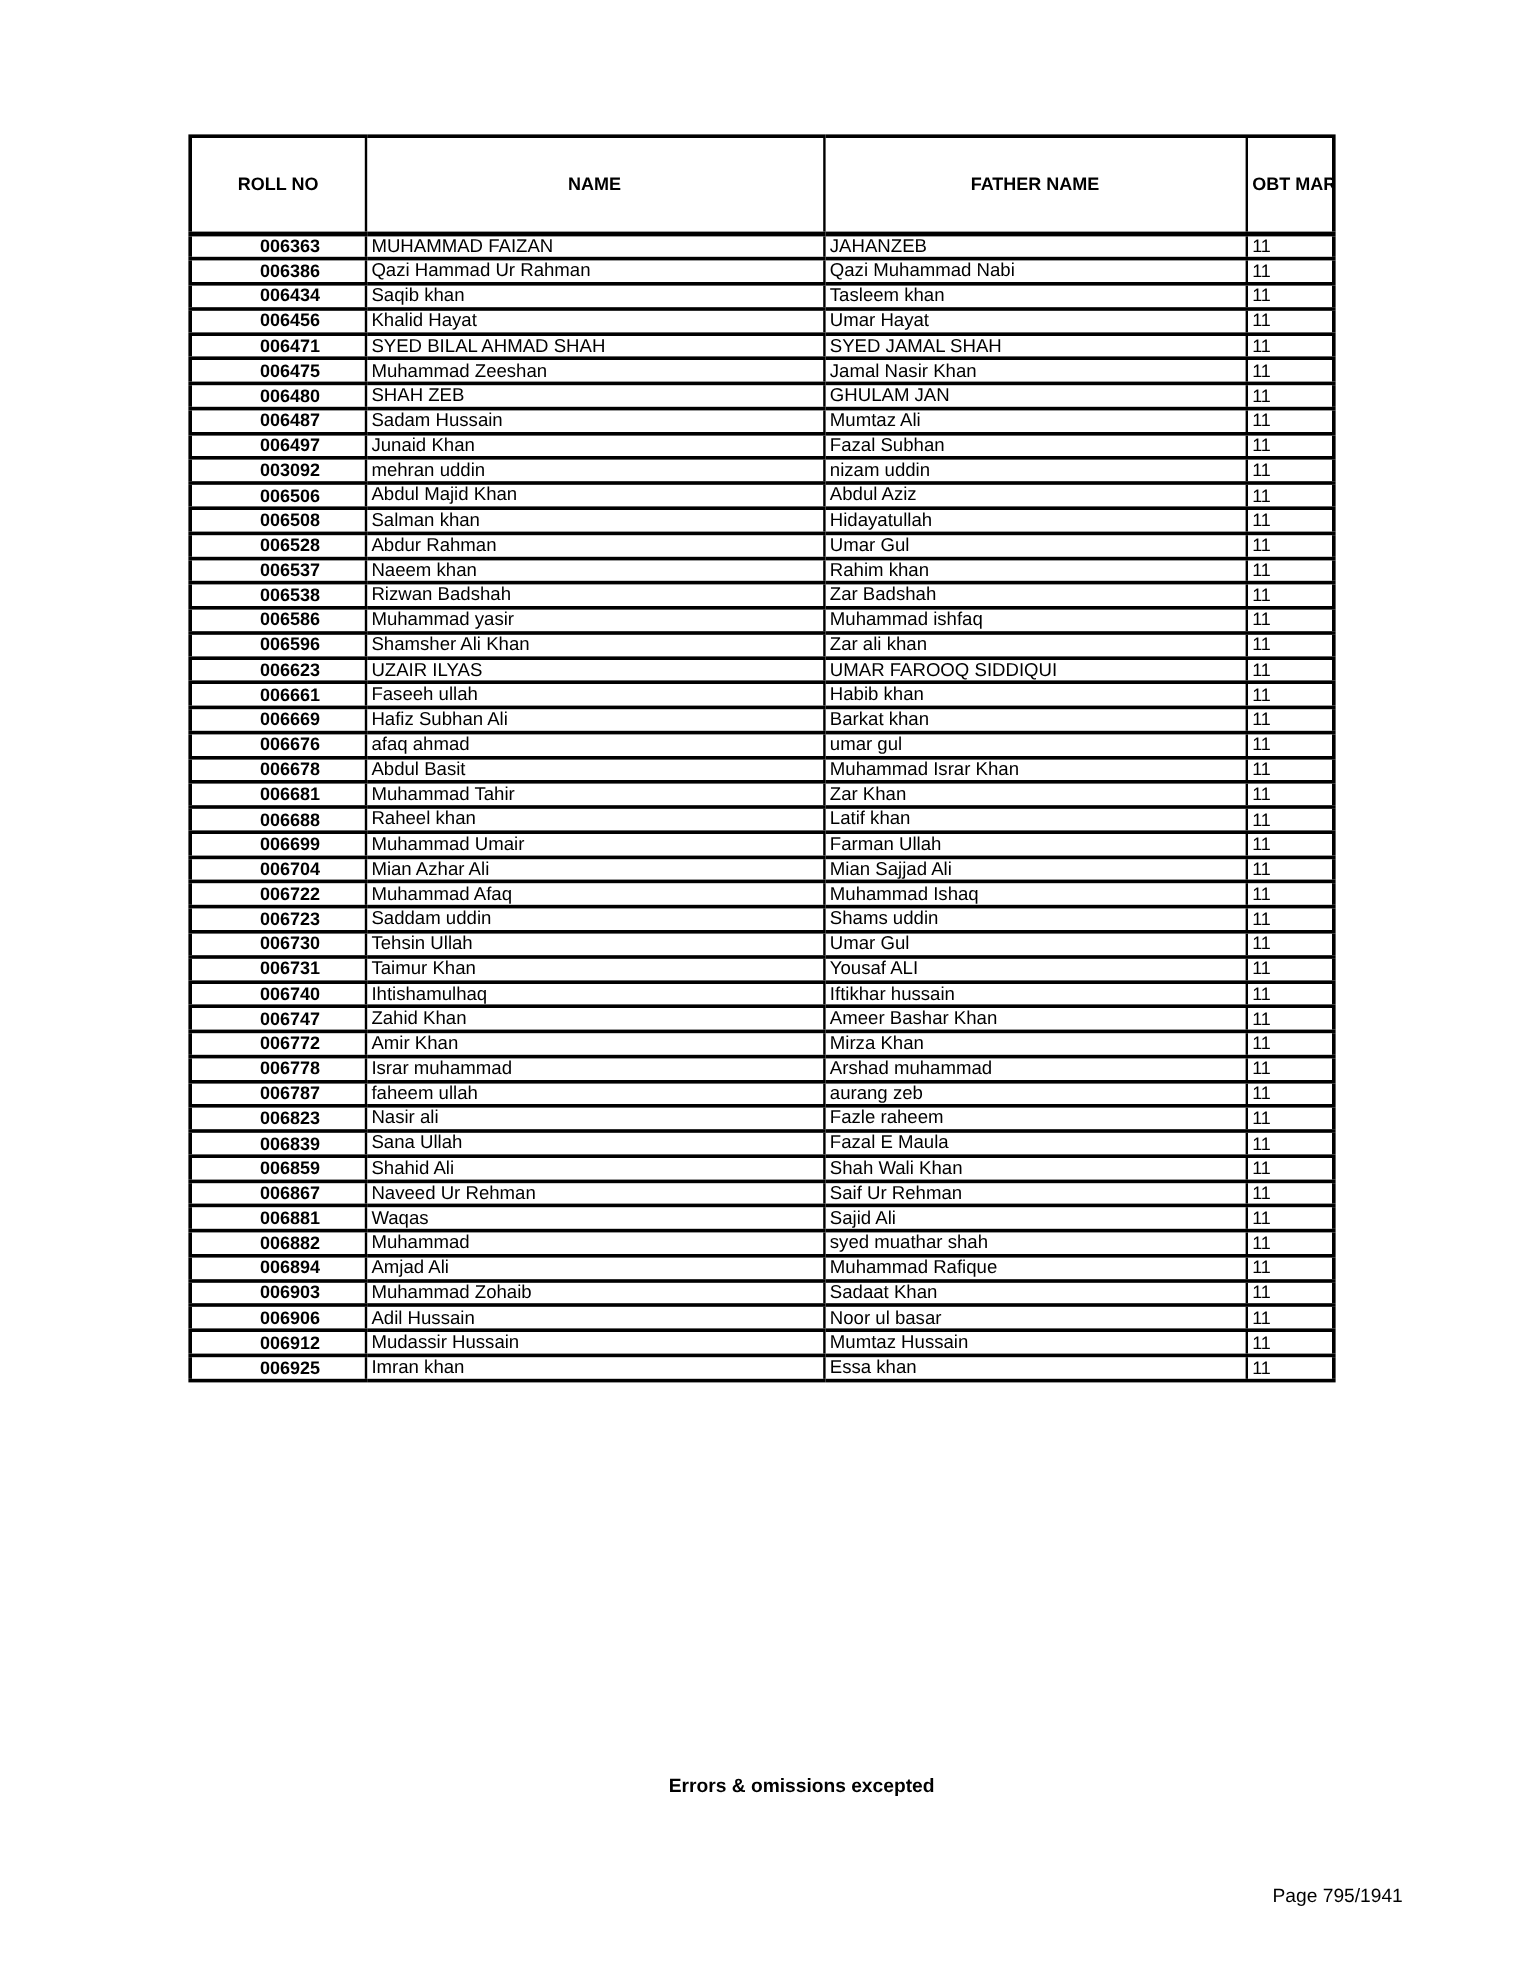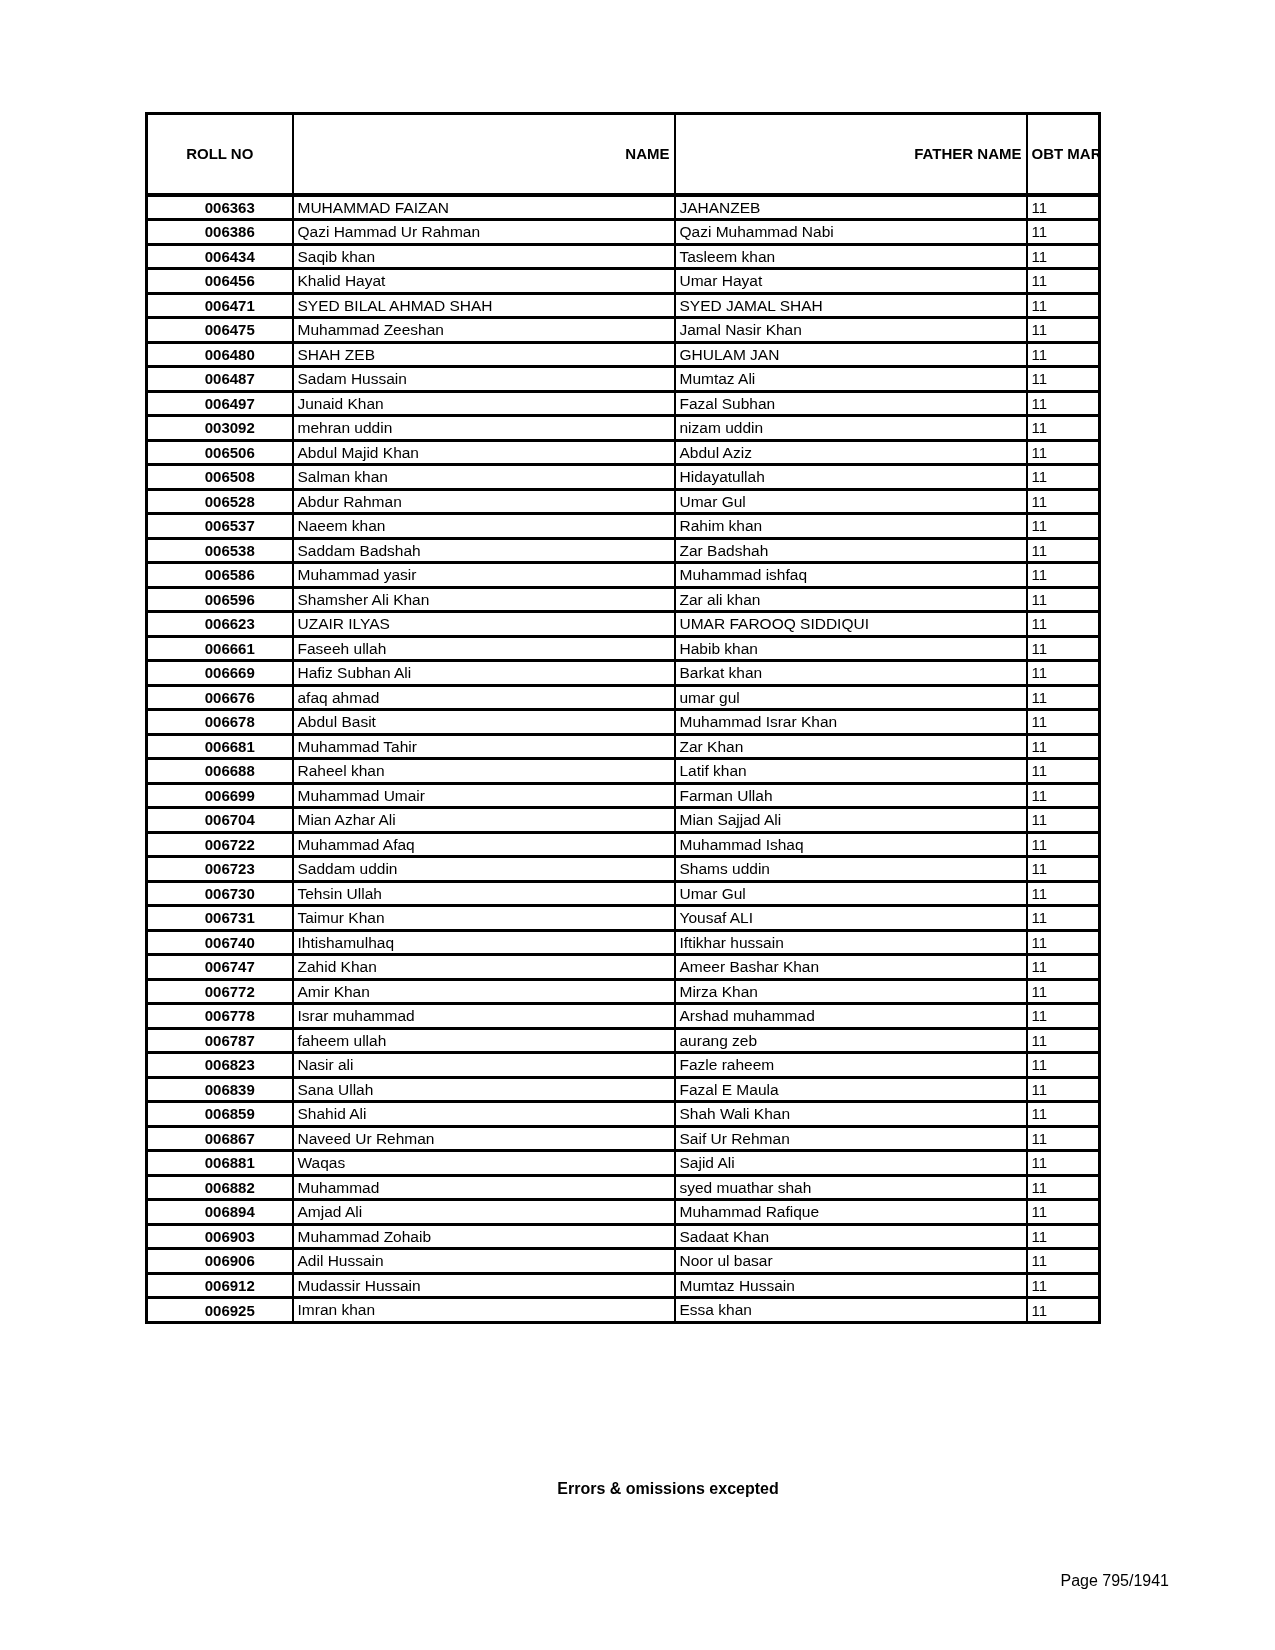--- a/index.html
+++ b/index.html
@@ -11,24 +11,24 @@
   }
   .page {
     position: relative;
     width: 1275px;
     height: 1650px;
     background: #ffffff;
     overflow: hidden;
   }
   table.marks-table {
     position: absolute;
-    left: 145px;
+    left: 157px;
     top: 112px;
     width: 953px;
-    height: 1212px;
+    height: 1040px;
     border-collapse: collapse;
     table-layout: fixed;
     border: 3px solid #000000;
   }
   table.marks-table col.c-roll   { width: 146px; }
   table.marks-table col.c-name   { width: 382px; }
   table.marks-table col.c-father { width: 352px; }
   table.marks-table col.c-obt    { width: 73px;  }
 
   table.marks-table th,
@@ -42,21 +42,21 @@
     white-space: nowrap;
     overflow: hidden;
   }
   table.marks-table thead tr { height: 81px; }
   table.marks-table thead th {
     font-size: 15px;
     font-weight: 700;
     border-bottom-width: 4px;
   }
   th.h-roll { text-align: center; }
-  th.h-name, th.h-father { text-align: right; }
+  th.h-name, th.h-father { text-align: center; }
   th.h-obt  { text-align: center; white-space: normal; line-height: 1.35; padding: 0 2px; }
 
   table.marks-table tbody td {
     font-size: 15.5px;
     line-height: 1;
   }
   table.marks-table tbody td:first-child {
     font-weight: 700;
     text-align: center;
     font-size: 15px;
@@ -189,21 +189,21 @@
           <td>11</td>
         </tr>
         <tr>
           <td>006537</td>
           <td>Naeem khan</td>
           <td>Rahim khan</td>
           <td>11</td>
         </tr>
         <tr>
           <td>006538</td>
-          <td>Saddam Badshah</td>
+          <td>Rizwan Badshah</td>
           <td>Zar Badshah</td>
           <td>11</td>
         </tr>
         <tr>
           <td>006586</td>
           <td>Muhammad yasir</td>
           <td>Muhammad ishfaq</td>
           <td>11</td>
         </tr>
         <tr>

